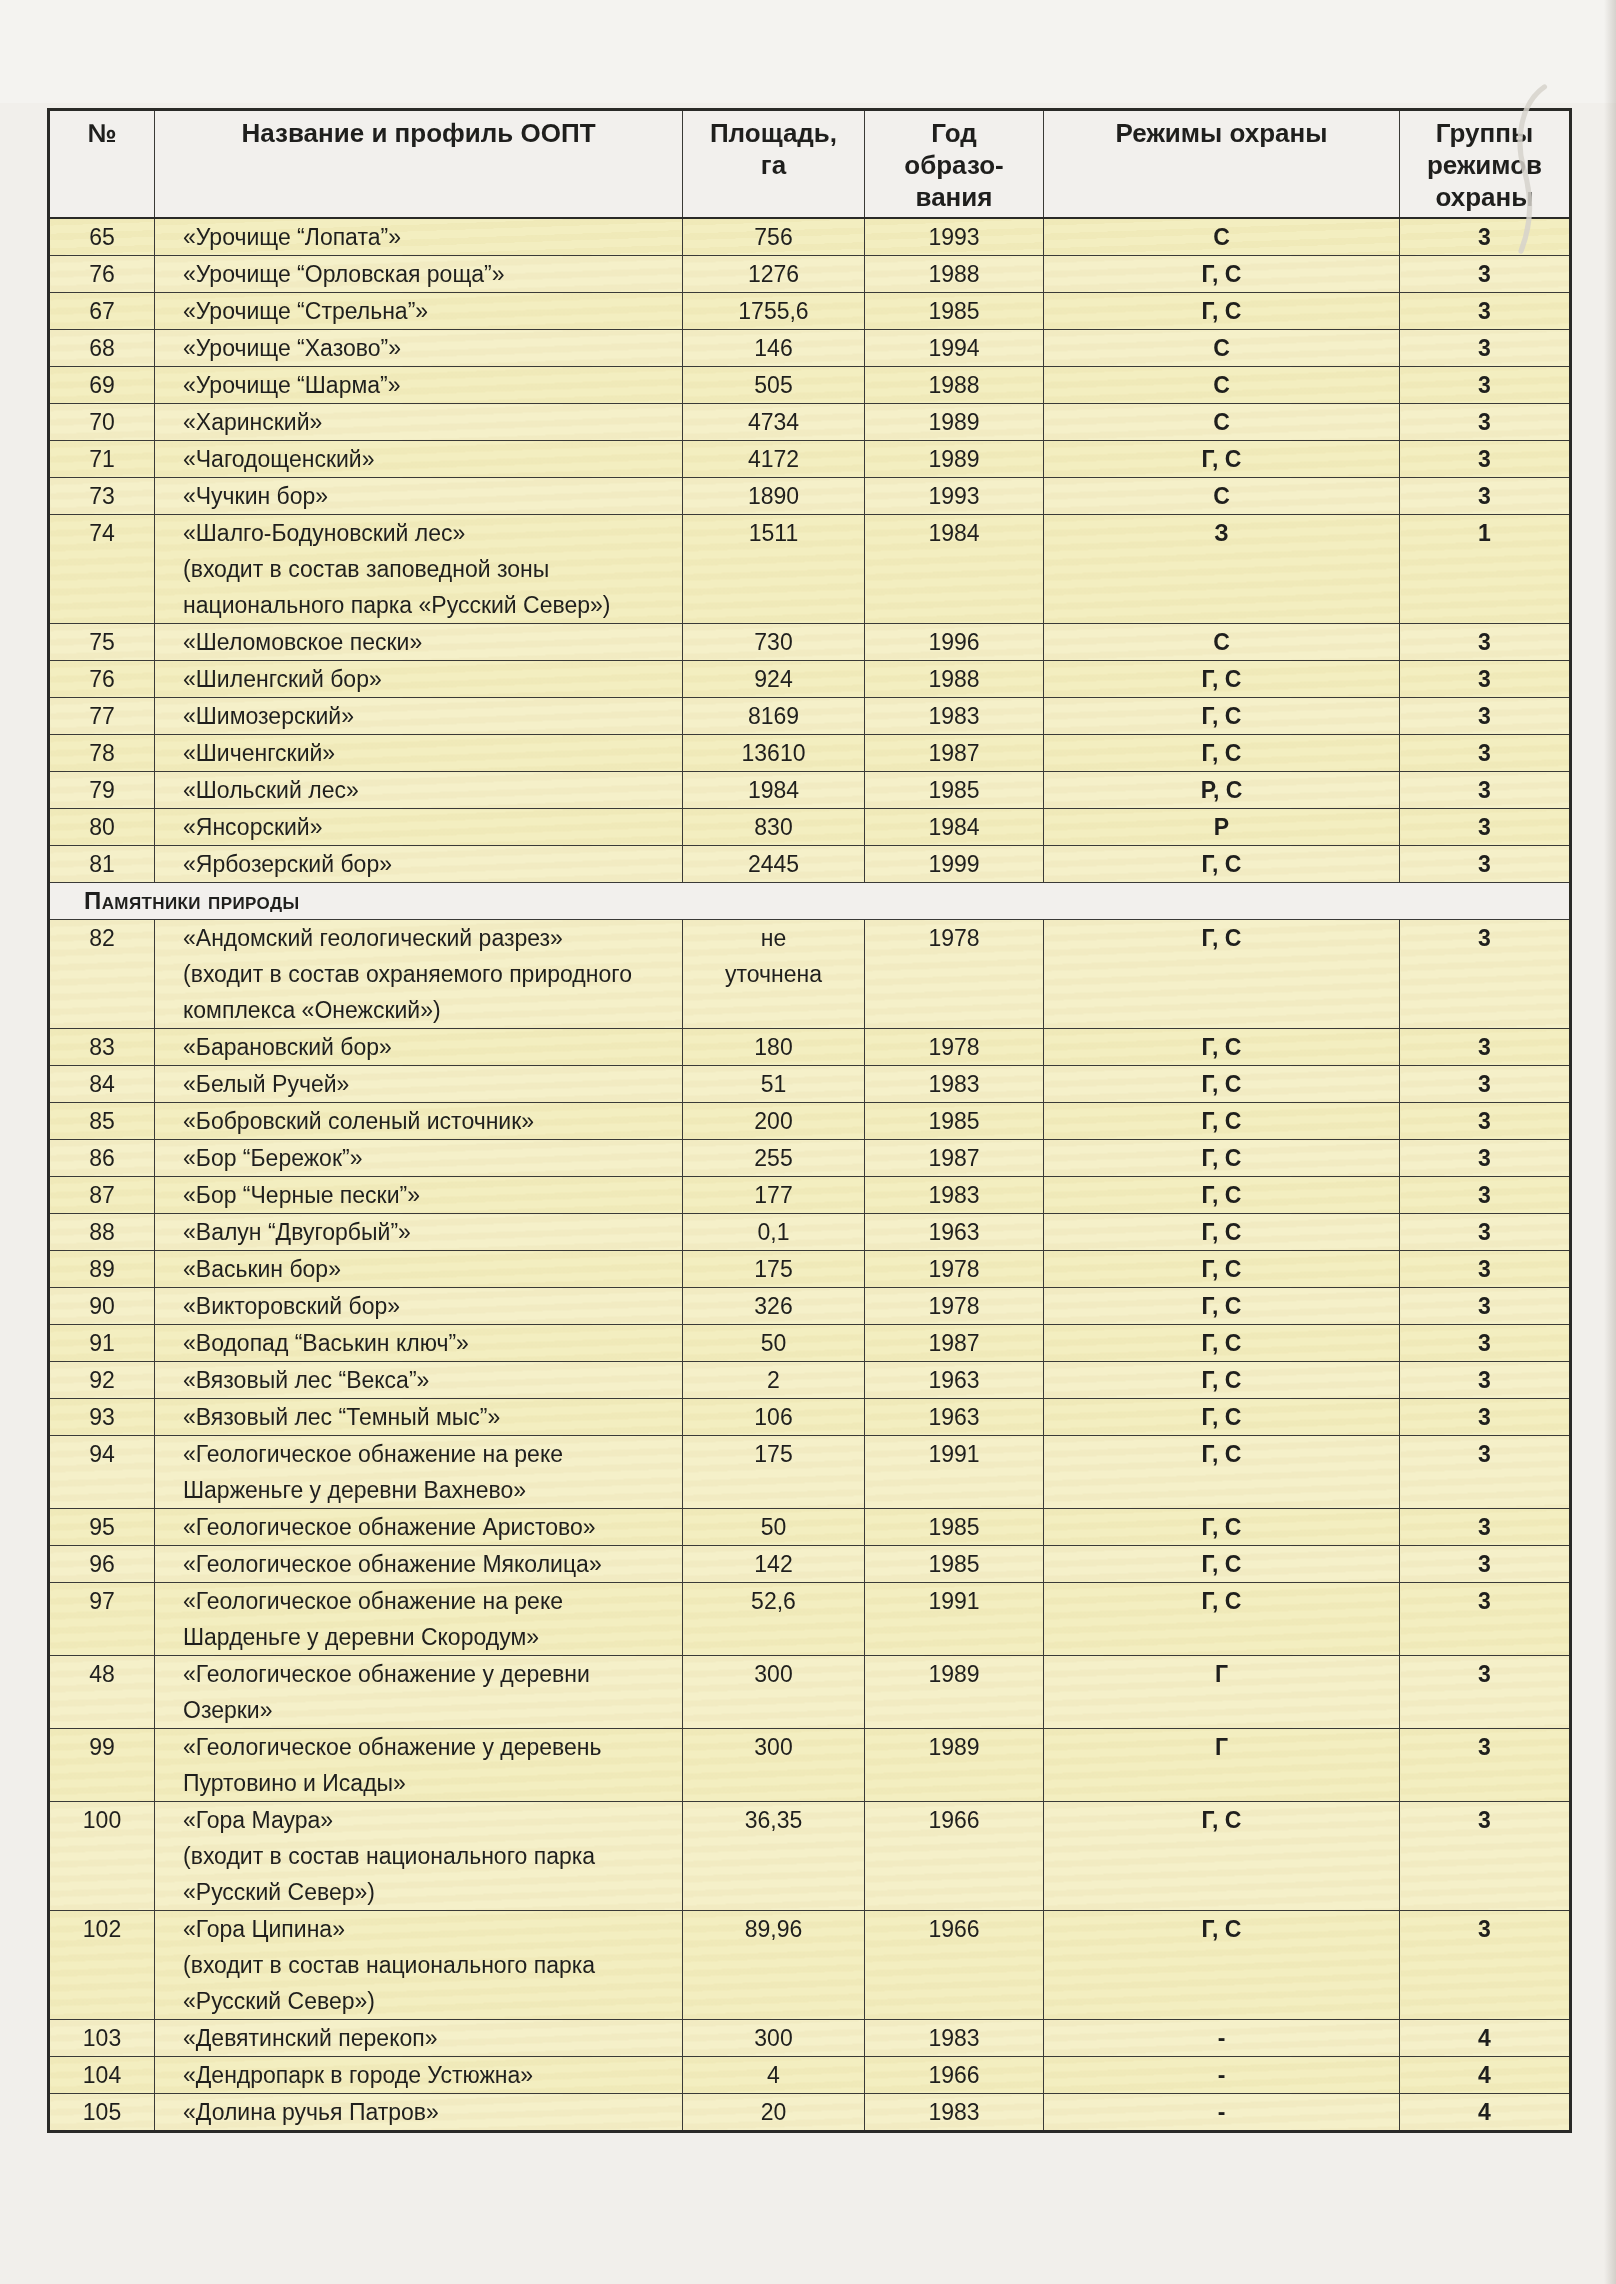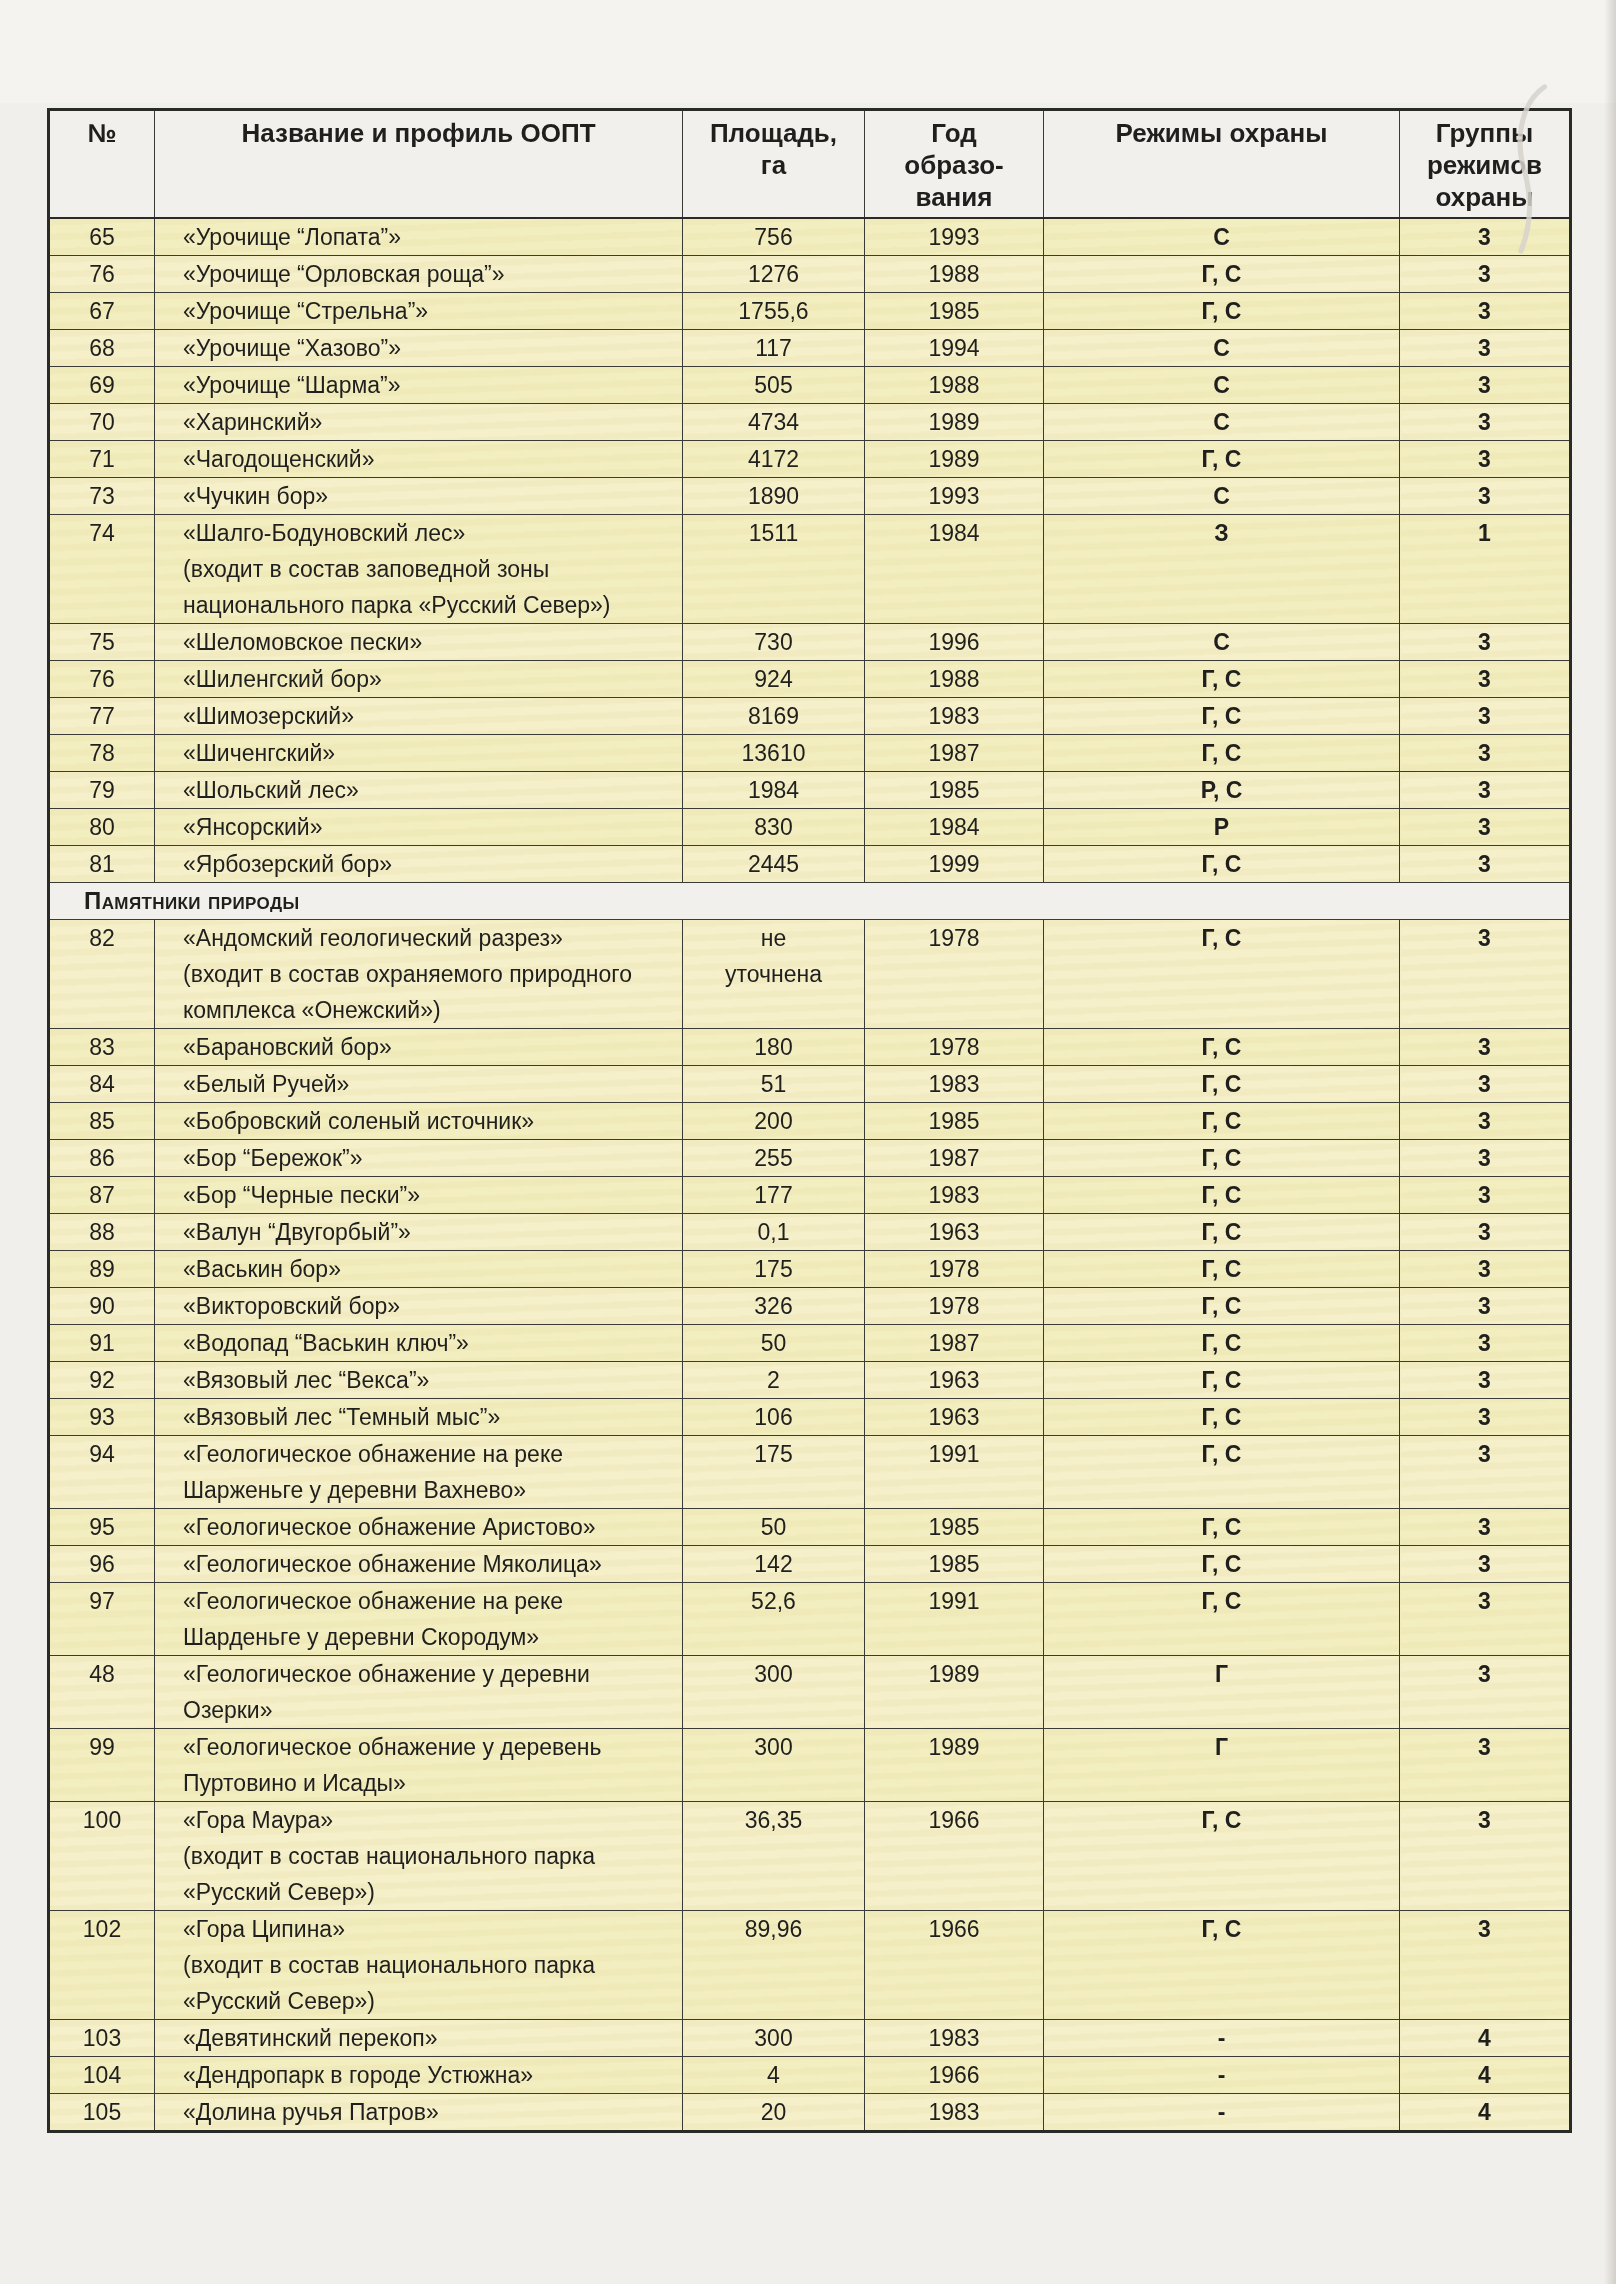--- a/index.html
+++ b/index.html
@@ -143,21 +143,21 @@
         <td class="c-num">67</td>
         <td class="c-name">«Урочище “Стрельна”»</td>
         <td class="c-area">1755,6</td>
         <td class="c-year">1985</td>
         <td class="c-regime">Г, С</td>
         <td class="c-group">3</td>
       </tr>
       <tr>
         <td class="c-num">68</td>
         <td class="c-name">«Урочище “Хазово”»</td>
-        <td class="c-area">117</td>
+        <td class="c-area">146</td>
         <td class="c-year">1994</td>
         <td class="c-regime">С</td>
         <td class="c-group">3</td>
       </tr>
       <tr>
         <td class="c-num">69</td>
         <td class="c-name">«Урочище “Шарма”»</td>
         <td class="c-area">505</td>
         <td class="c-year">1988</td>
         <td class="c-regime">С</td>

